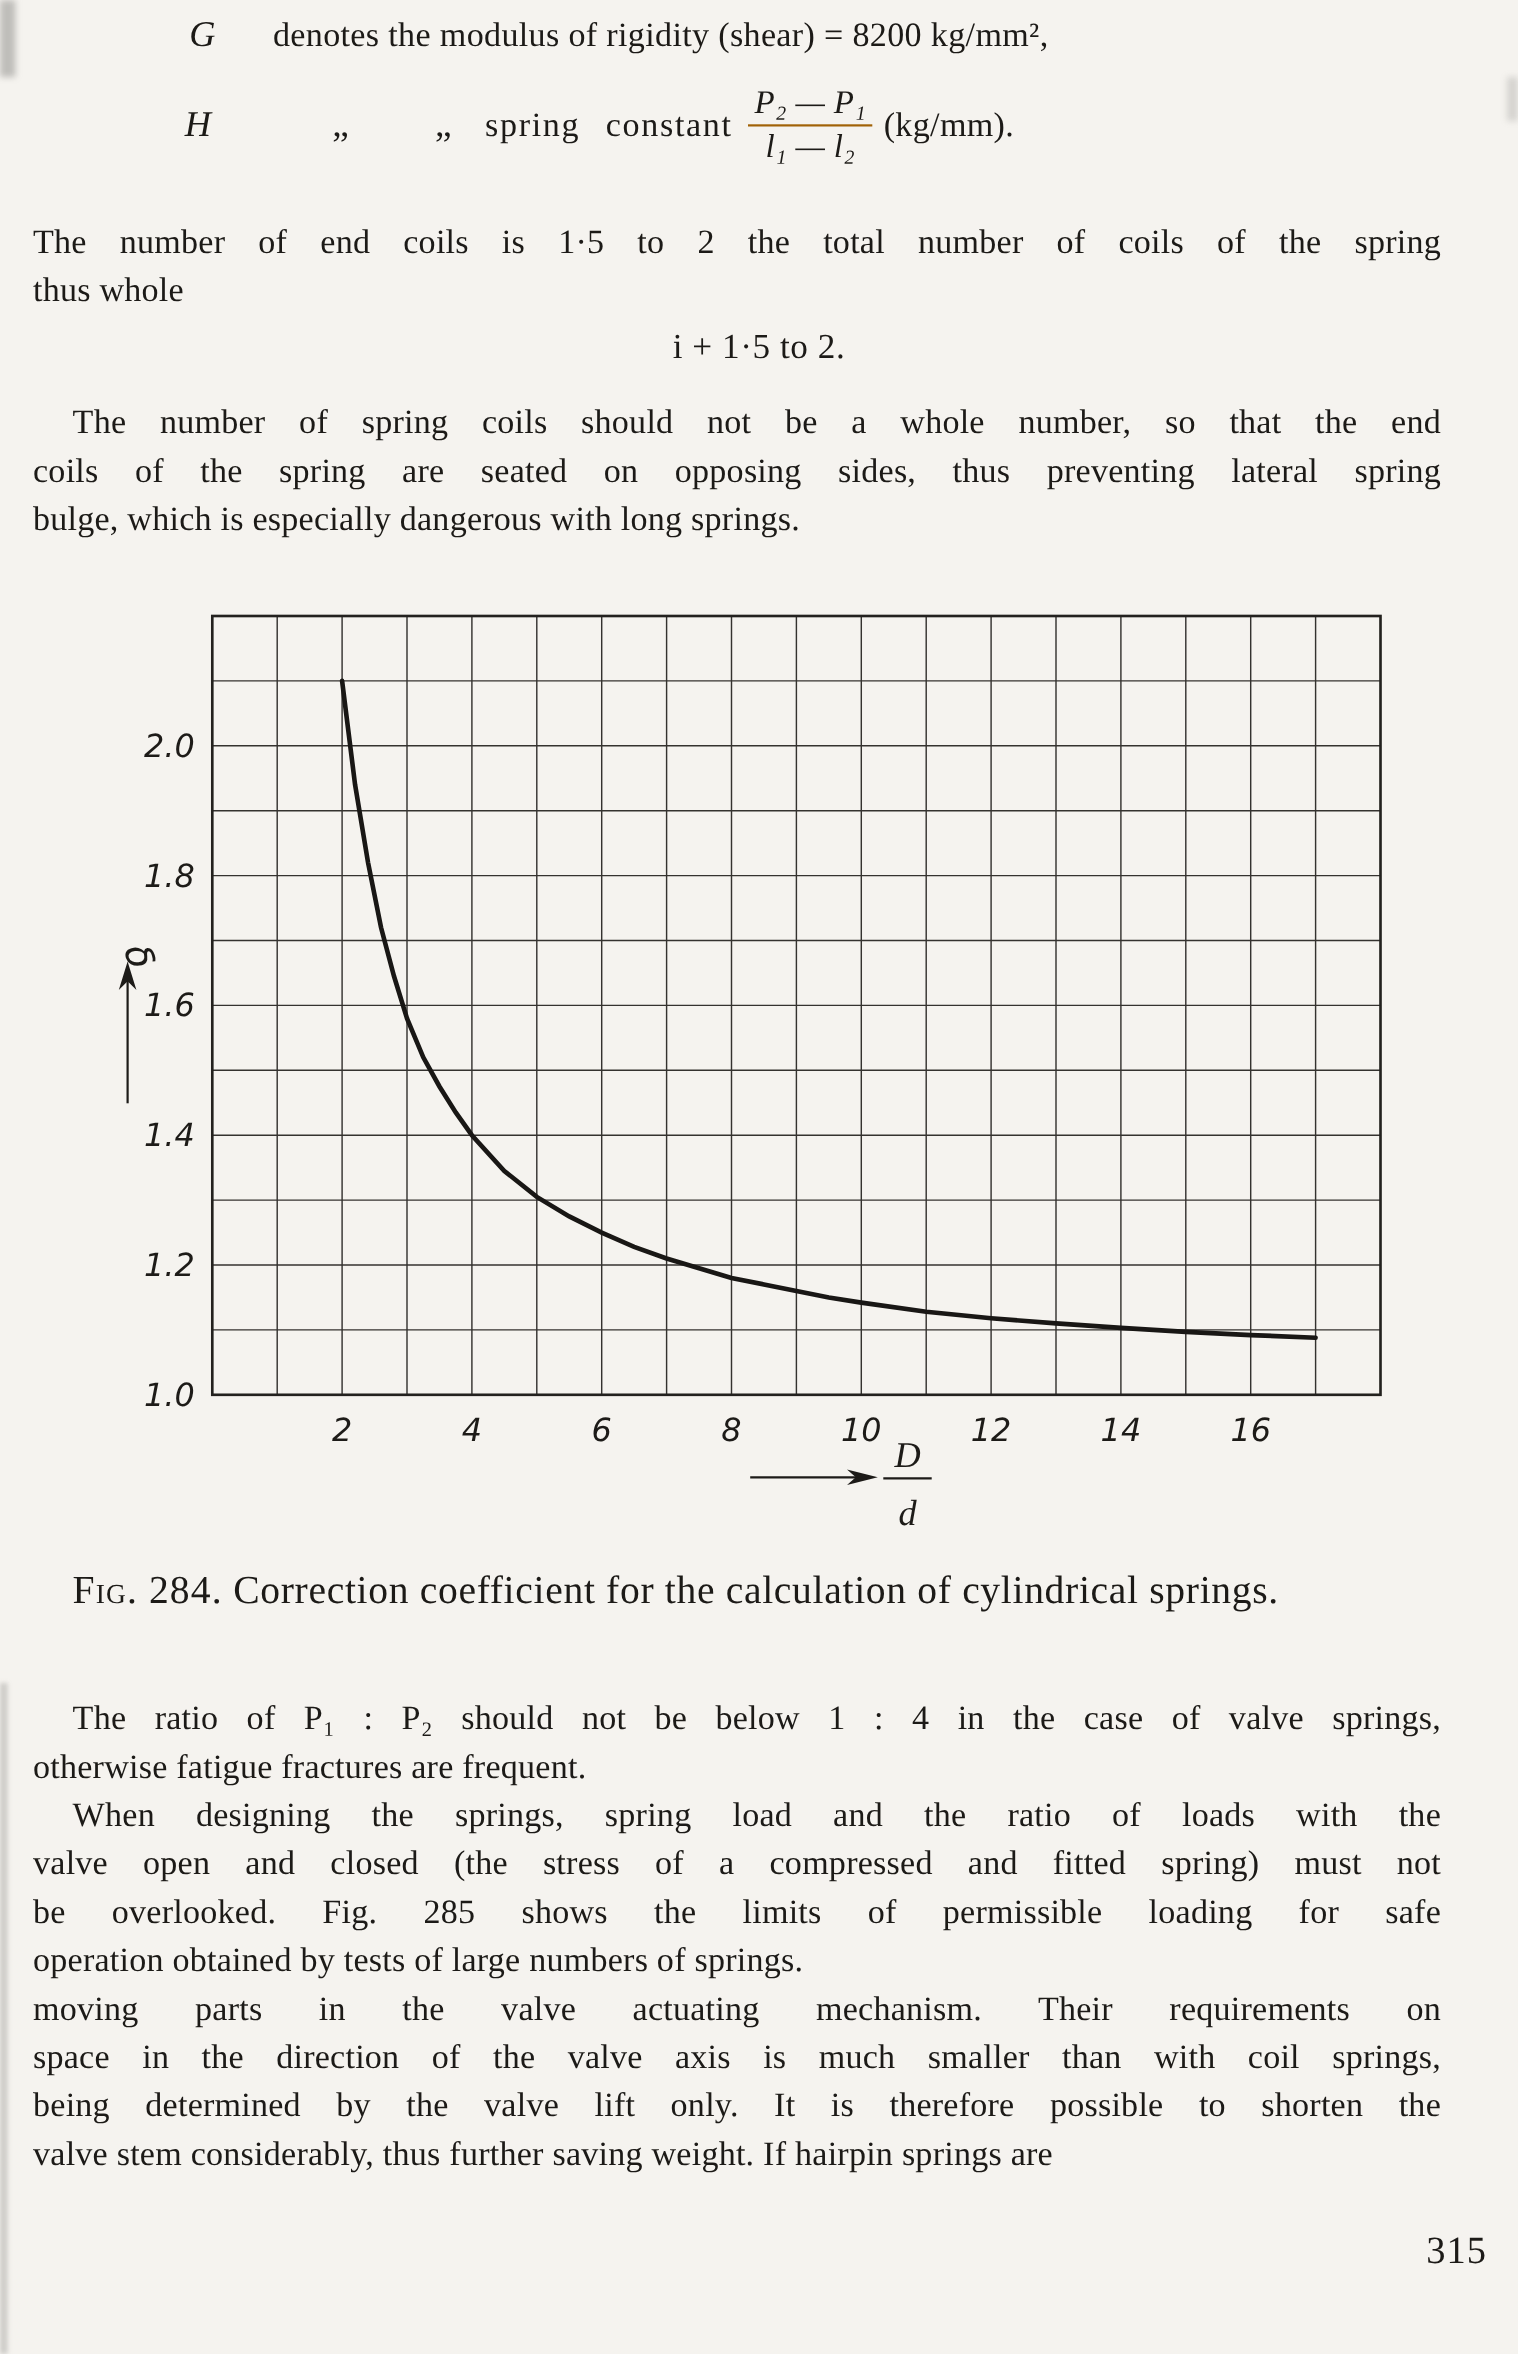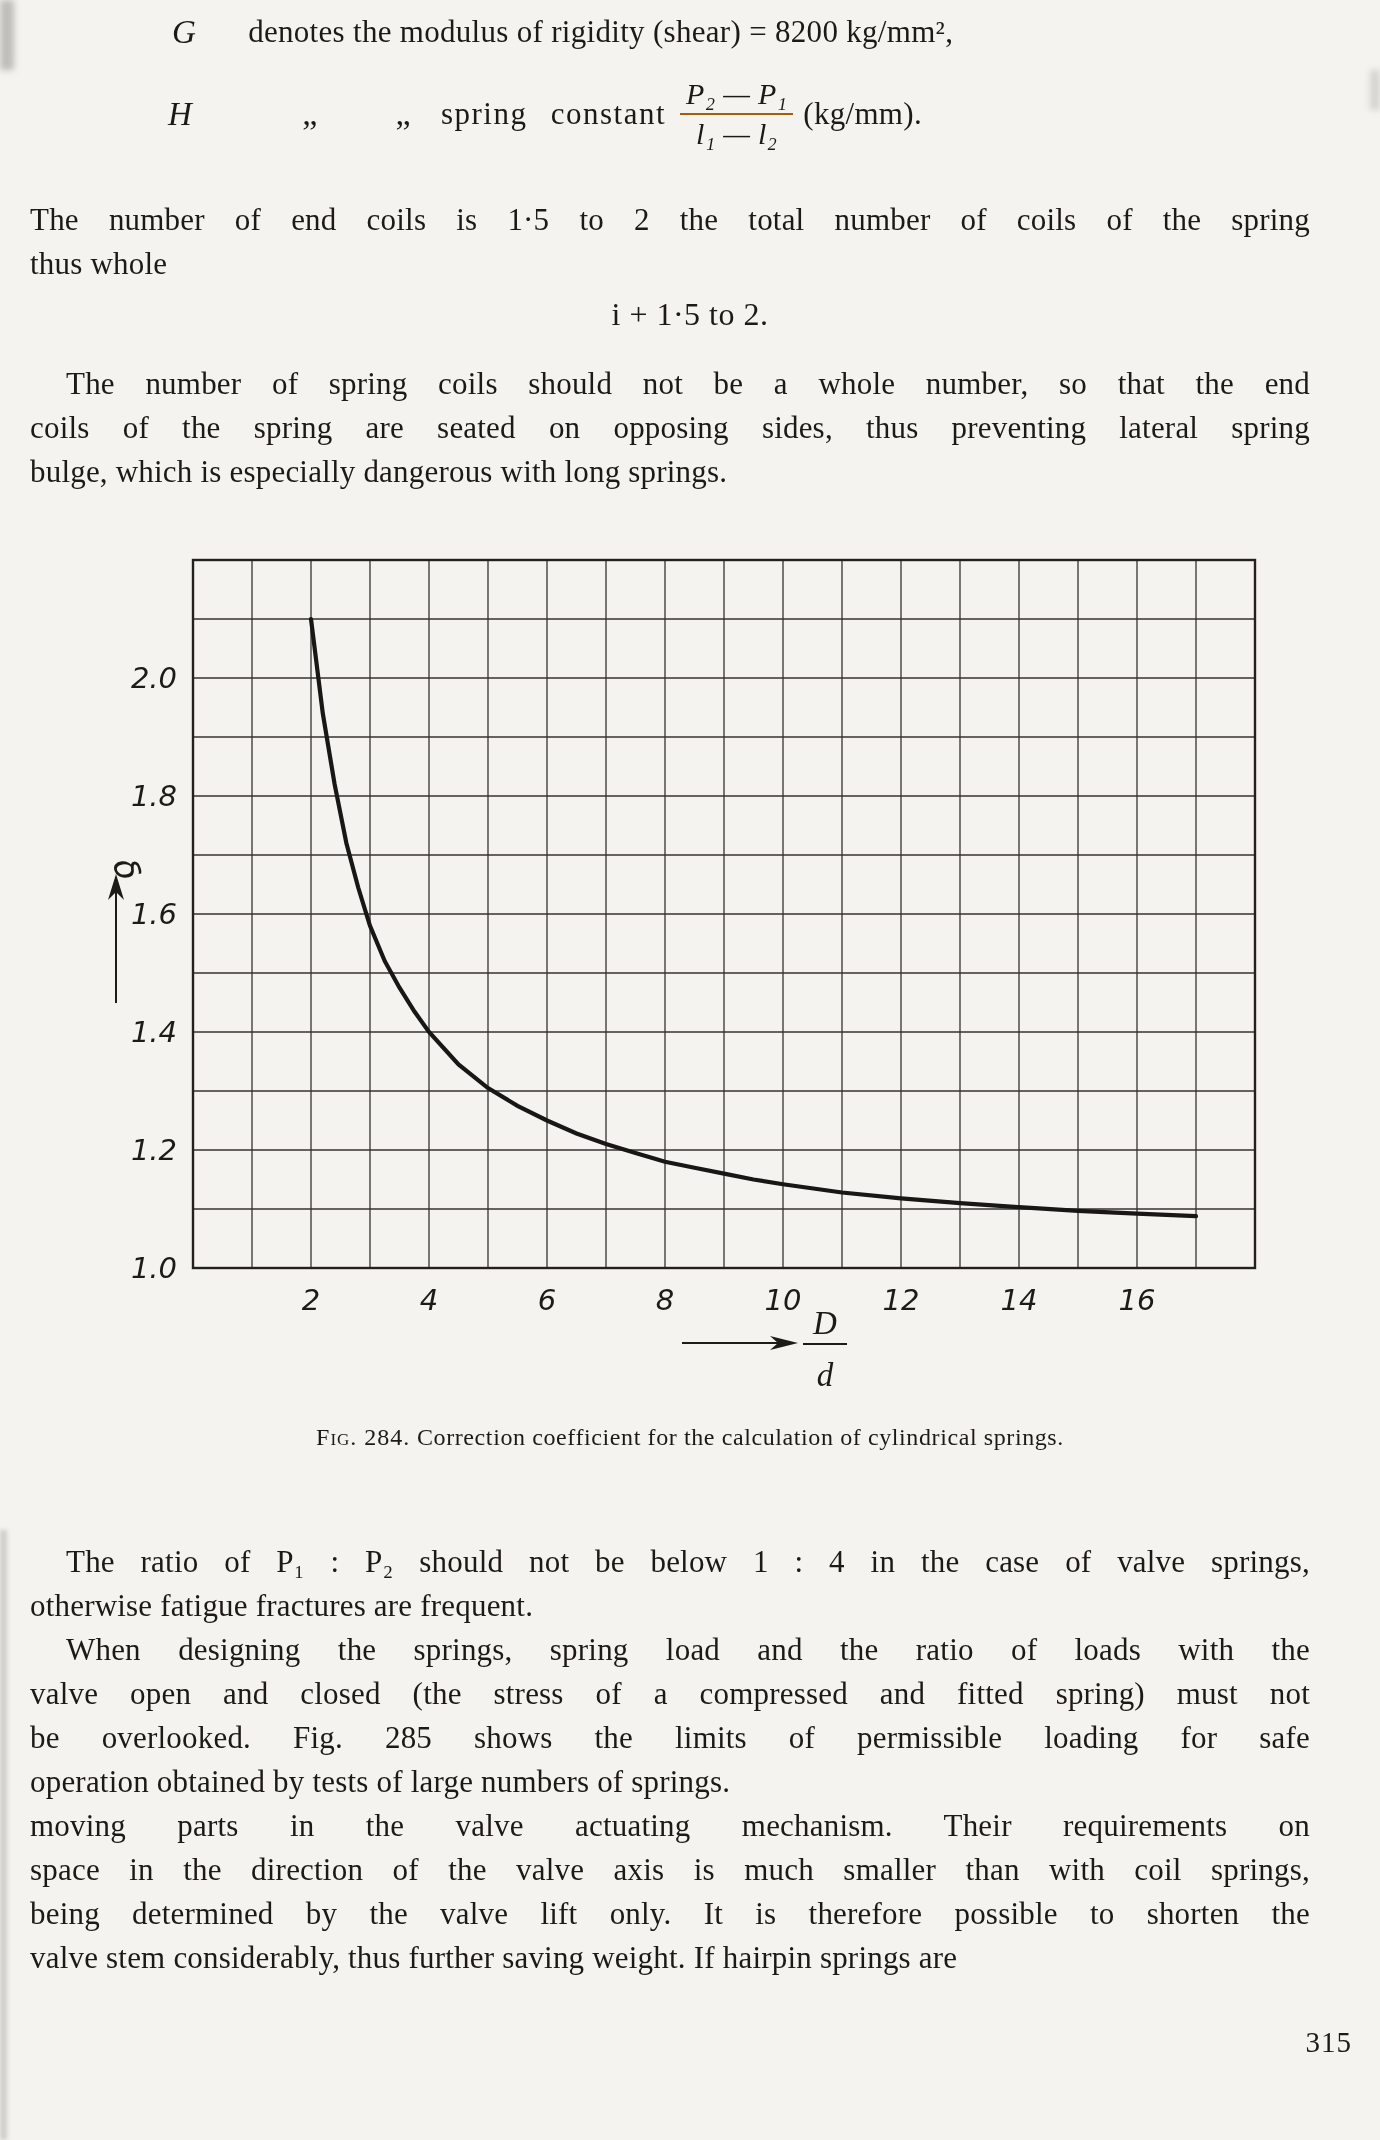--- a/index.html
+++ b/index.html
@@ -52,25 +52,25 @@
   #chart .grid{stroke:#34322f;stroke-width:1.3;}
   #chart .frame{fill:none;stroke:#23211e;stroke-width:2.4;}
   #chart .curve{fill:none;stroke:#191715;stroke-width:4.2;stroke-linecap:round;}
   #chart text{fill:#1d1b18;}
   #chart .tick{font:italic 29px "DejaVu Sans",sans-serif;}
   #chart .axissym{font:italic 34px "DejaVu Sans",sans-serif;}
   #chart .fracsym{font:italic 33px "Liberation Serif","DejaVu Serif",serif;}
   #chart .arrow{stroke:#1d1b18;stroke-width:2;}
   #chart .ahead{fill:#1d1b18;stroke:none;}
 
-  #caption{position:absolute;left:50px;top:1424px;width:1280px;text-align:center;
-           font-size:24px;letter-spacing:.6px;}
+  #caption{position:absolute;left:66px;top:1424px;width:1280px;
+           font-size:36px;letter-spacing:.6px;}
   #caption .figlabel{font-variant:small-caps;letter-spacing:1px;}
 
-  #pagenum{position:absolute;right:28px;top:2026px;font-size:29px;letter-spacing:1px;}
+  #pagenum{position:absolute;right:28px;top:2026px;font-size:35px;letter-spacing:1px;}
 </style>
 </head>
 <body>
 
 <div class="page">
 
   <div class="artifact art-tl"></div>
   <div class="artifact art-bl"></div>
   <div class="artifact art-tr"></div>
 

